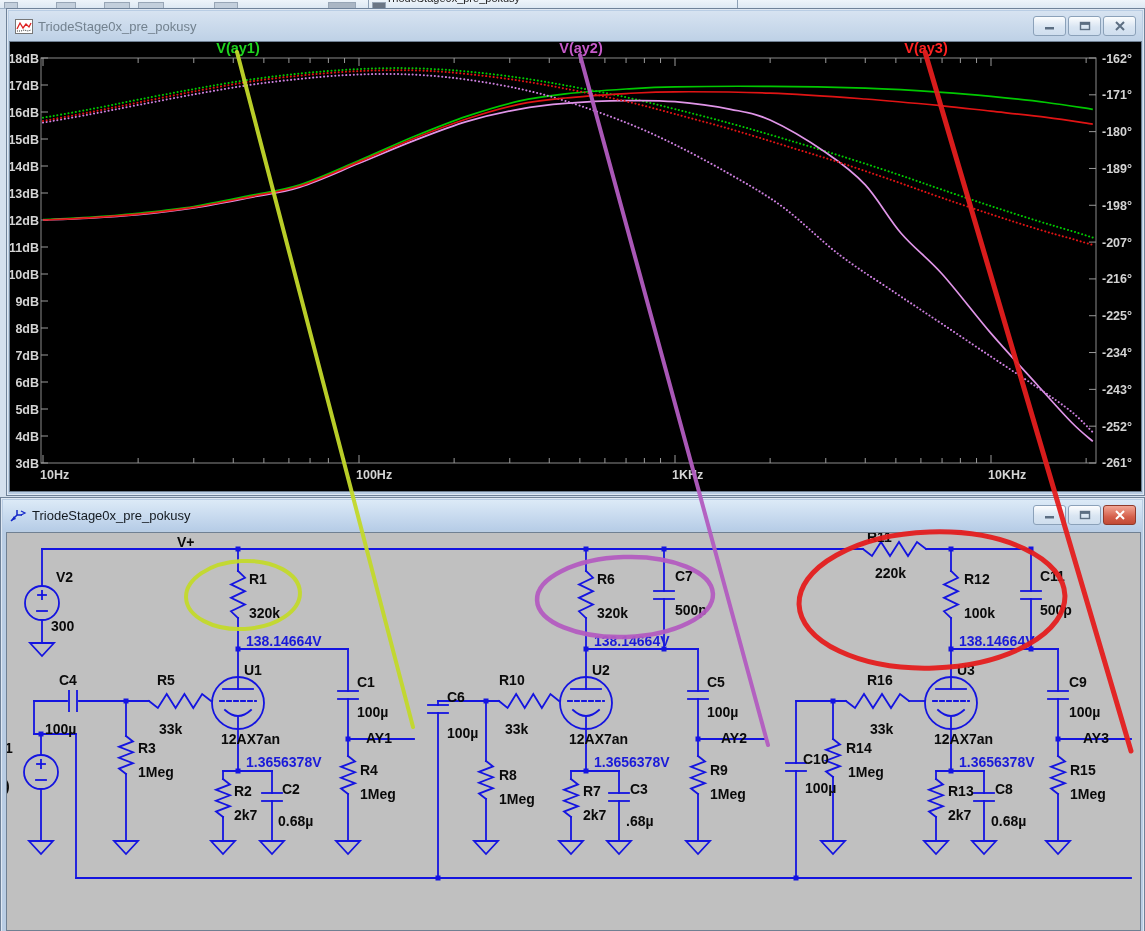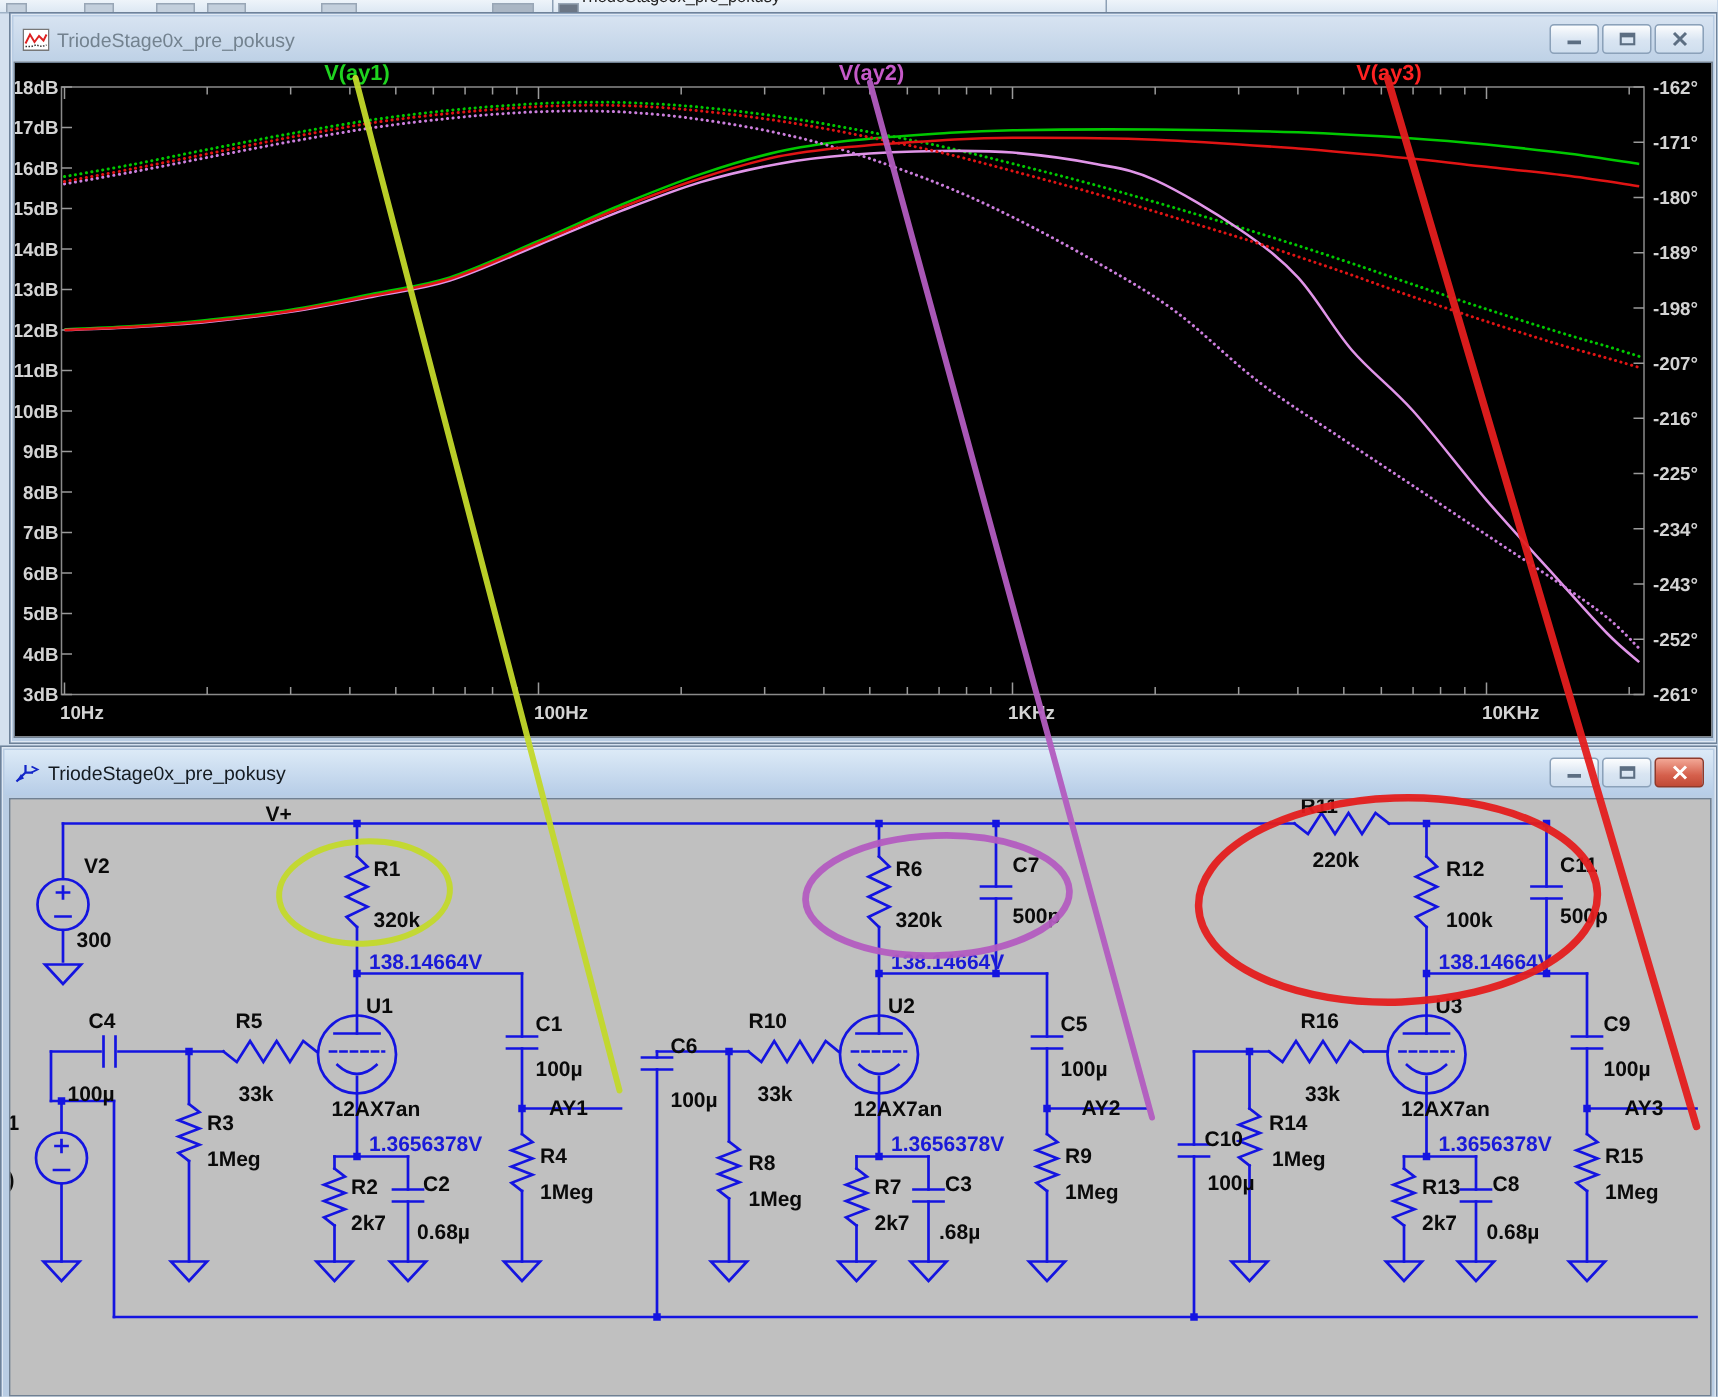--- a/index.html
+++ b/index.html
@@ -23,21 +23,21 @@
             font-size:13px;}
   .titlebar.inactive{background:linear-gradient(#d7e3f1,#bed1e6);color:#73828f;}
   .titlebar.active{background:linear-gradient(#dcEAf7,#b7cde7);color:#141a20;}
   .titlebar .t-icon{margin:0 5px 0 6px;width:18px;height:15px;flex:0 0 auto;}
   .winbtns{position:absolute;right:6px;top:5px;display:flex;gap:2px;}
   .wbtn{width:31px;height:18px;border:1px solid #8ba1b9;border-radius:3px;
         background:linear-gradient(#fcfdfe,#d9e5f2 55%,#cfdeee);
         display:flex;align-items:center;justify-content:center;}
   .wbtn.close-active{background:linear-gradient(#f2a795,#d5604c 60%,#c14a36);border-color:#8f3a2b;}
   .client{position:absolute;border:1px solid #708092;}
-  #plot-client{background:#e5e5e5;}
+  #plot-client{background:#84cc16;}
   #sch-client{background:#c0c0c0;}
   svg text{font-family:"Liberation Sans",sans-serif;}
   #overlay{position:absolute;left:0;top:0;pointer-events:none;}
 </style>
 </head>
 <body>
 
 <div id="app-strip">
   <span class="icon-hint" style="left:4px;width:12px;"></span>
   <span class="icon-hint" style="left:56px;width:18px;"></span>

